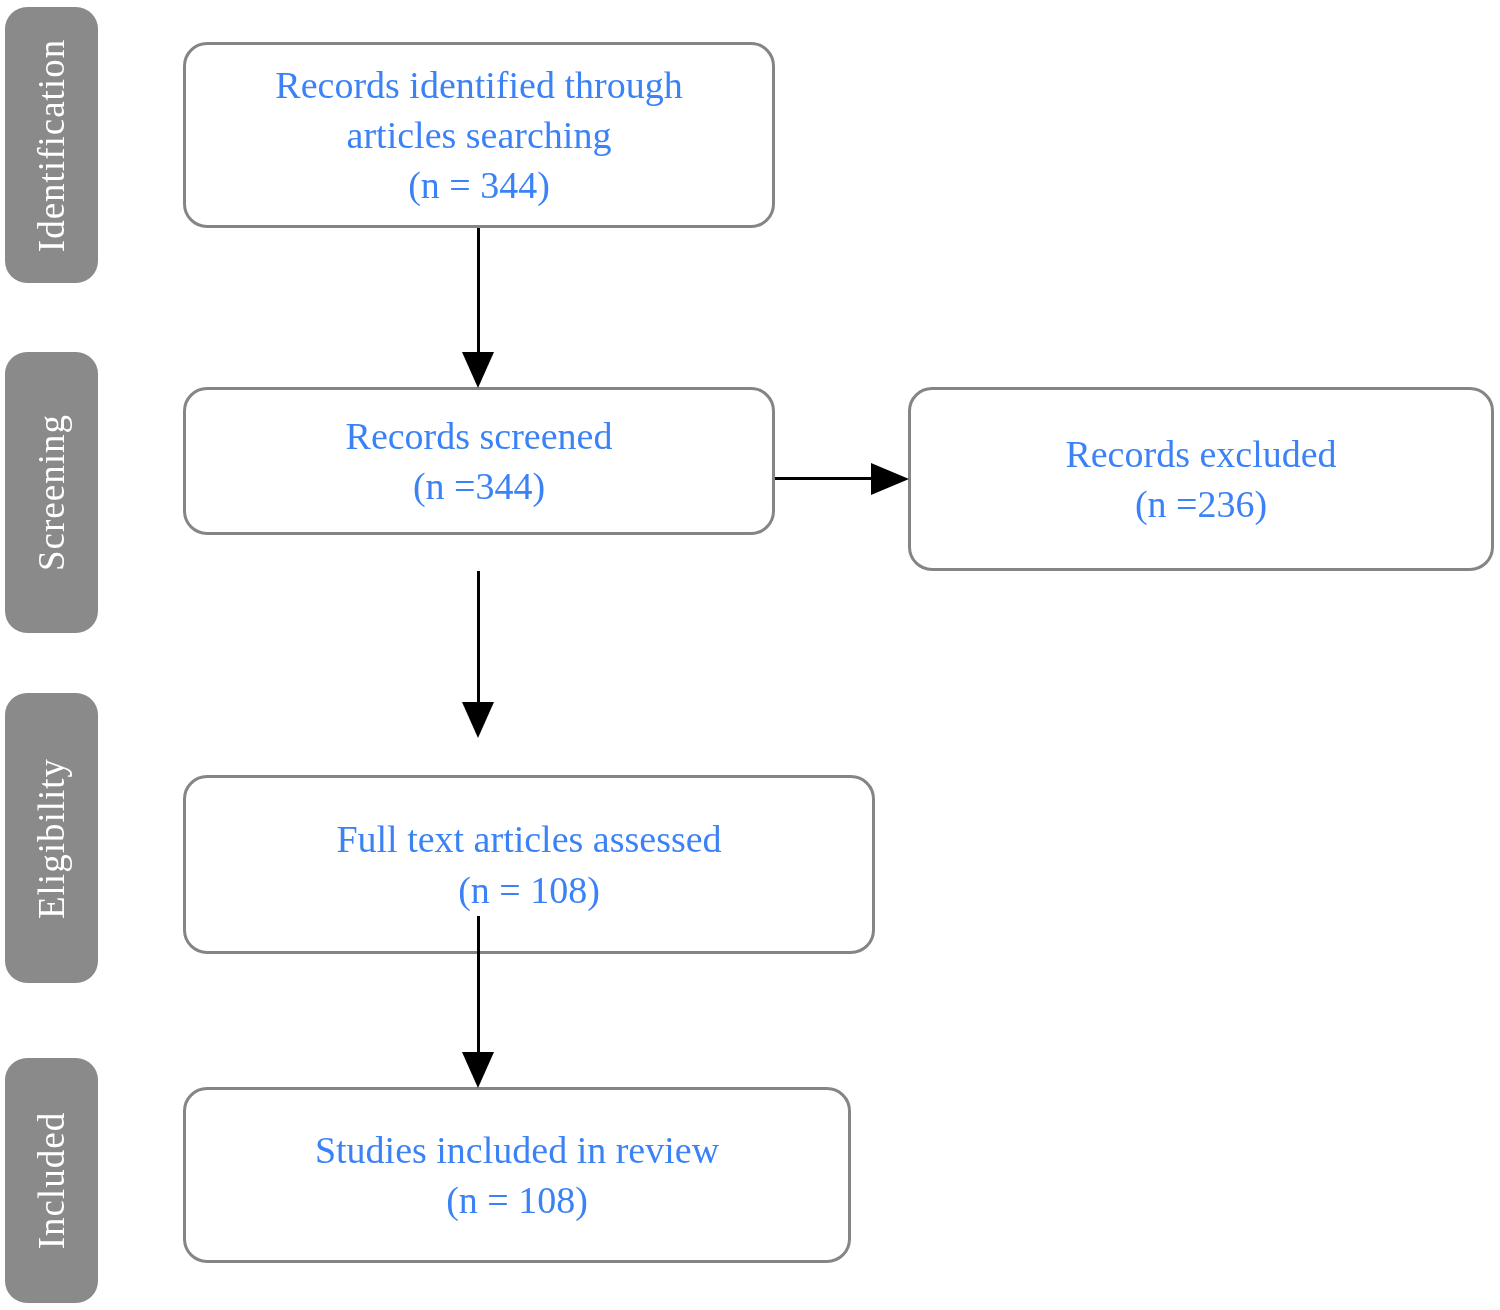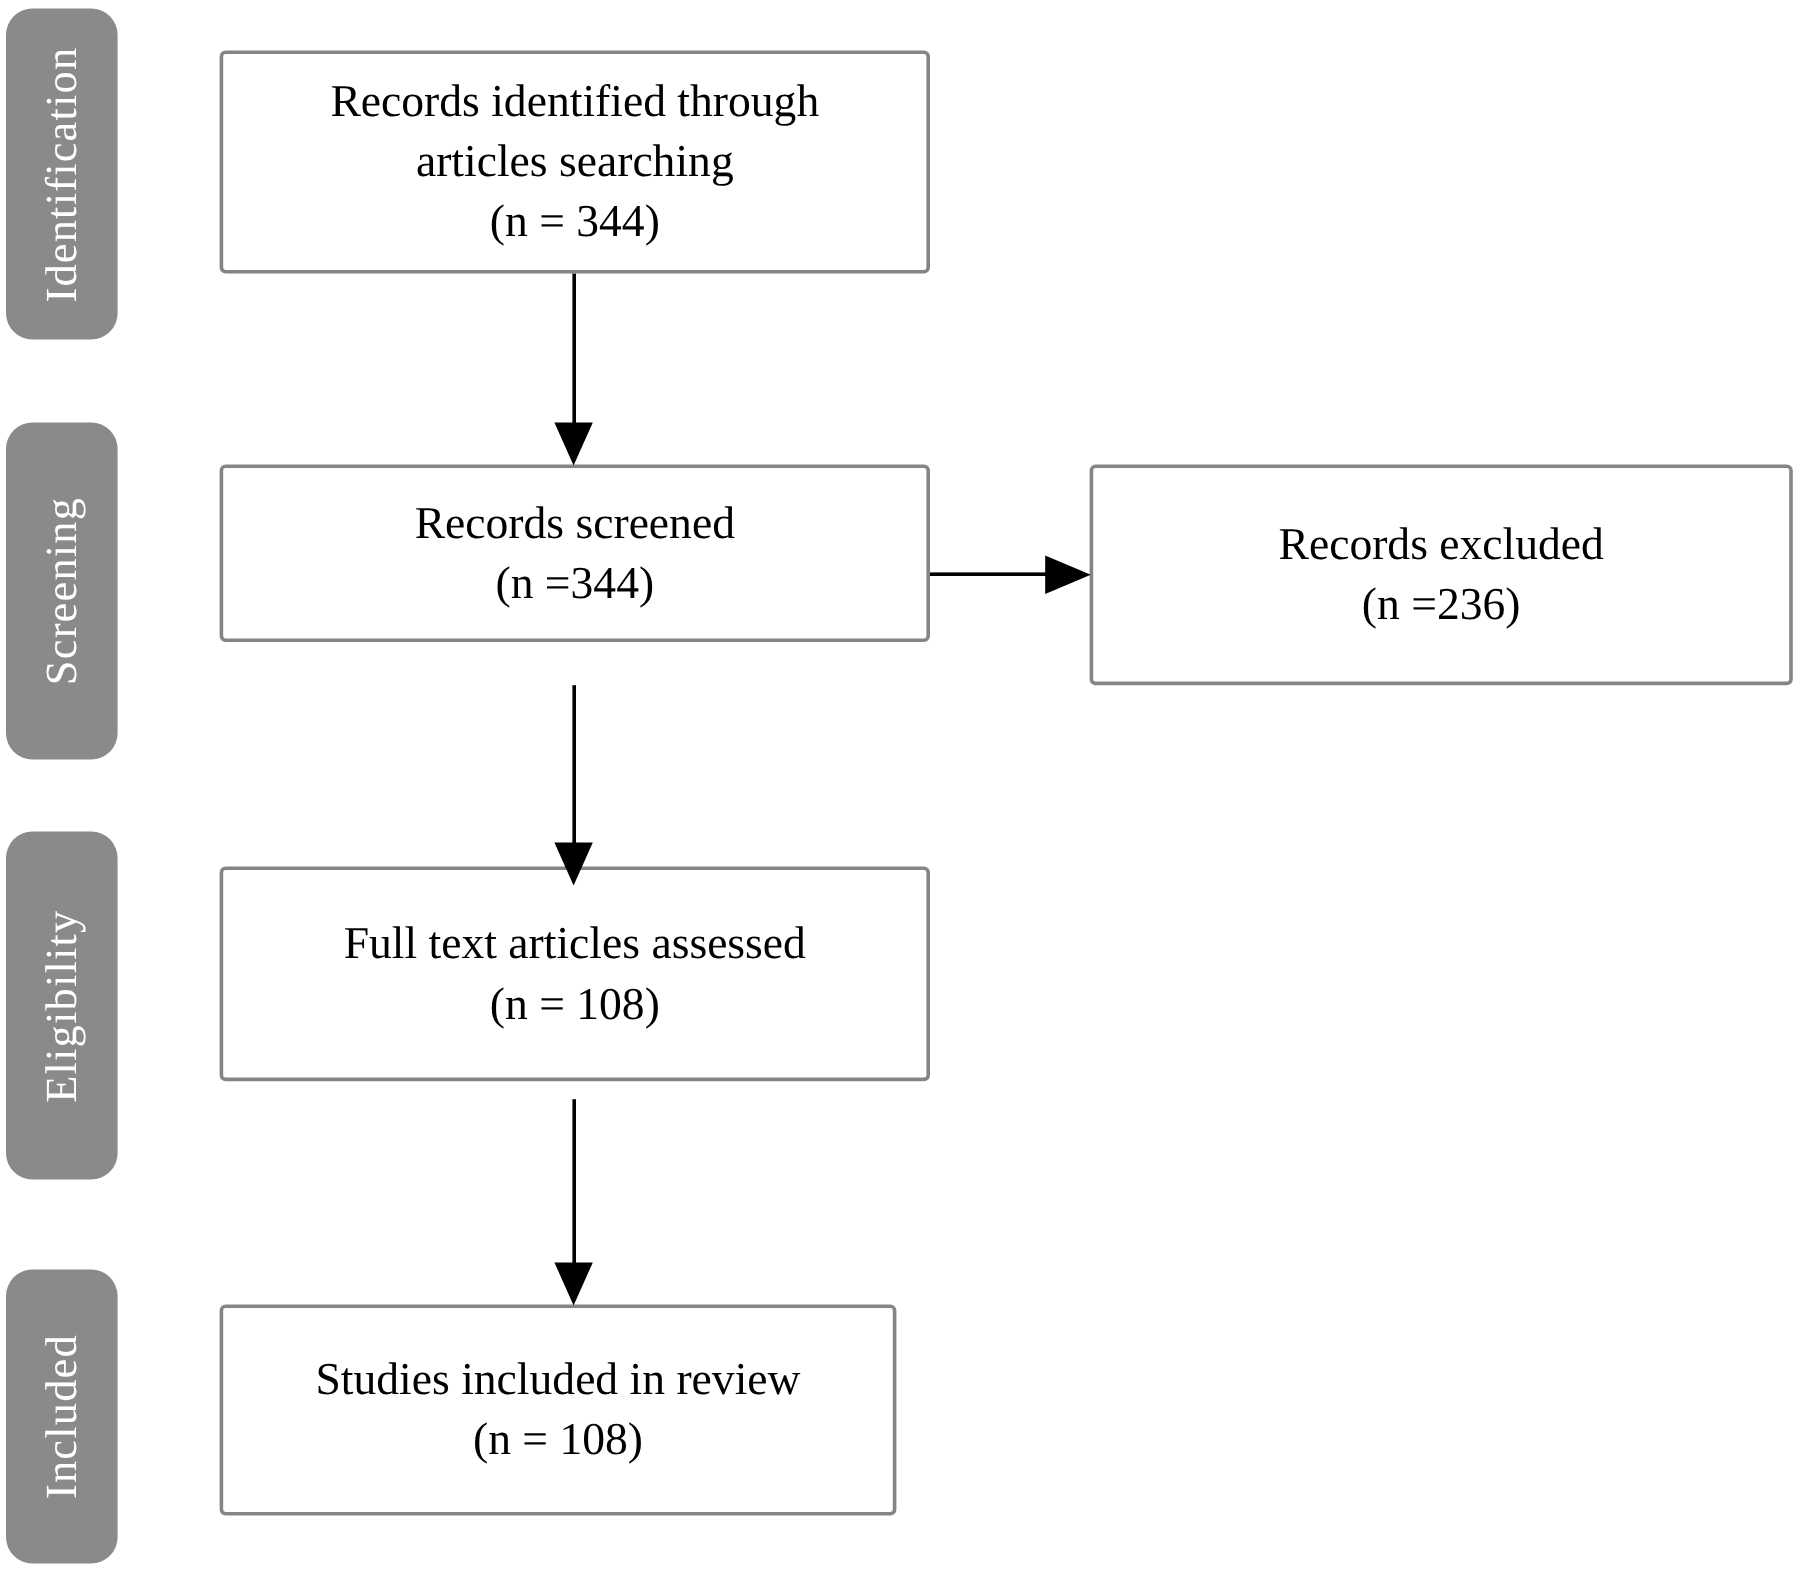--- a/index.html
+++ b/index.html
@@ -36,37 +36,37 @@
   }
   #stage-identification { top: 7px;    height: 276px; }
   #stage-screening      { top: 352px;  height: 281px; }
   #stage-eligibility    { top: 693px;  height: 290px; }
   #stage-included       { top: 1058px; height: 245px; }
 
   
   .flow-box {
     position: absolute;
     border: 3px solid #858585;
-    border-radius: 5px;
+    border-radius: 24px;
     background: #ffffff;
     display: flex;
     flex-direction: column;
     align-items: center;
     justify-content: center;
     text-align: center;
-    color: #000000;
+    color: #3b82f6;
     font-size: 38px;
     line-height: 1.32;
     box-sizing: border-box;
   }
   #box-identified { left: 183px; top: 42px;   width: 592px; height: 186px; }
   #box-screened   { left: 183px; top: 387px;  width: 592px; height: 148px; }
   #box-excluded   { left: 908px; top: 387px;  width: 586px; height: 184px; }
-  #box-fulltext   { left: 183px; top: 722px;  width: 592px; height: 179px; }
-  #box-included   { left: 183px; top: 1087px; width: 564px; height: 176px; }
+  #box-fulltext   { left: 183px; top: 775px;  width: 692px; height: 179px; }
+  #box-included   { left: 183px; top: 1087px; width: 668px; height: 176px; }
 
   
   .arrow-shaft-v {
     position: absolute;
     width: 3px;
     background: #000000;
   }
   .arrow-shaft-h {
     position: absolute;
     height: 3px;

